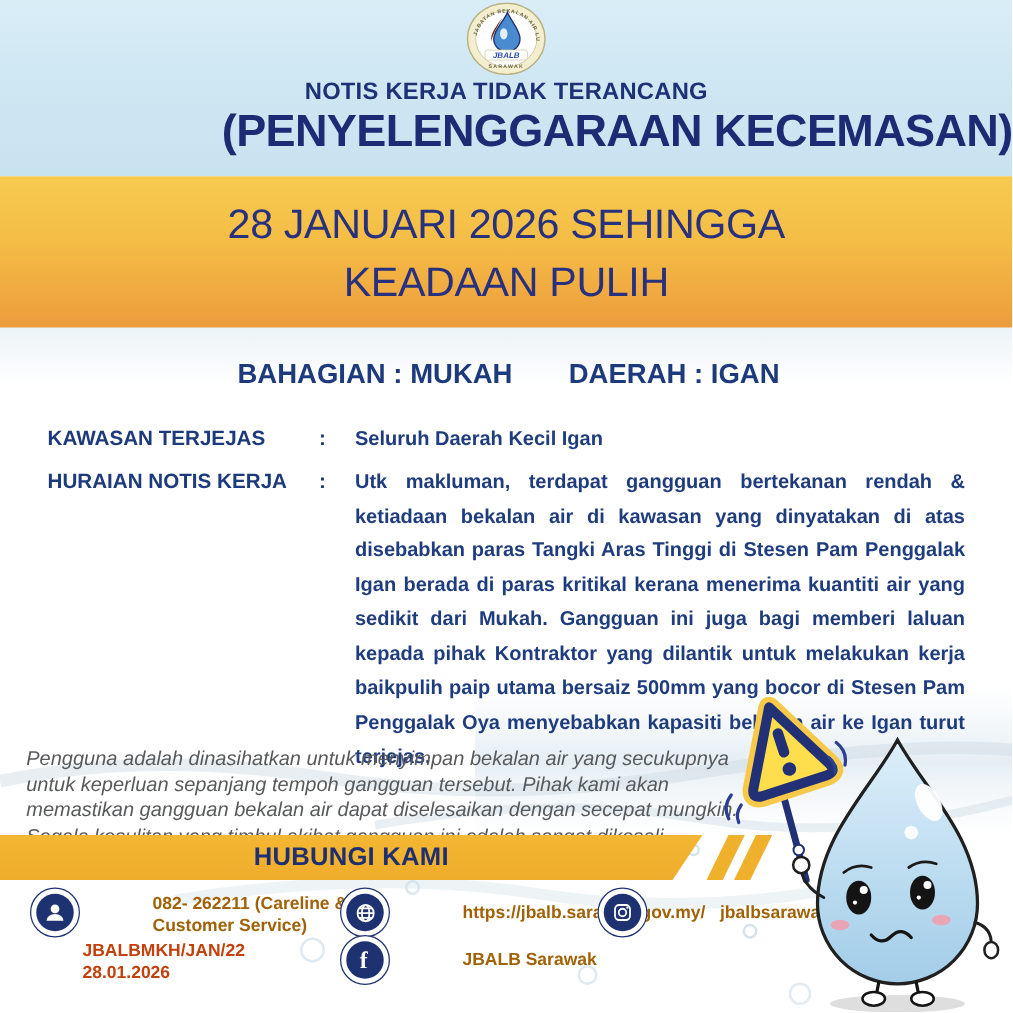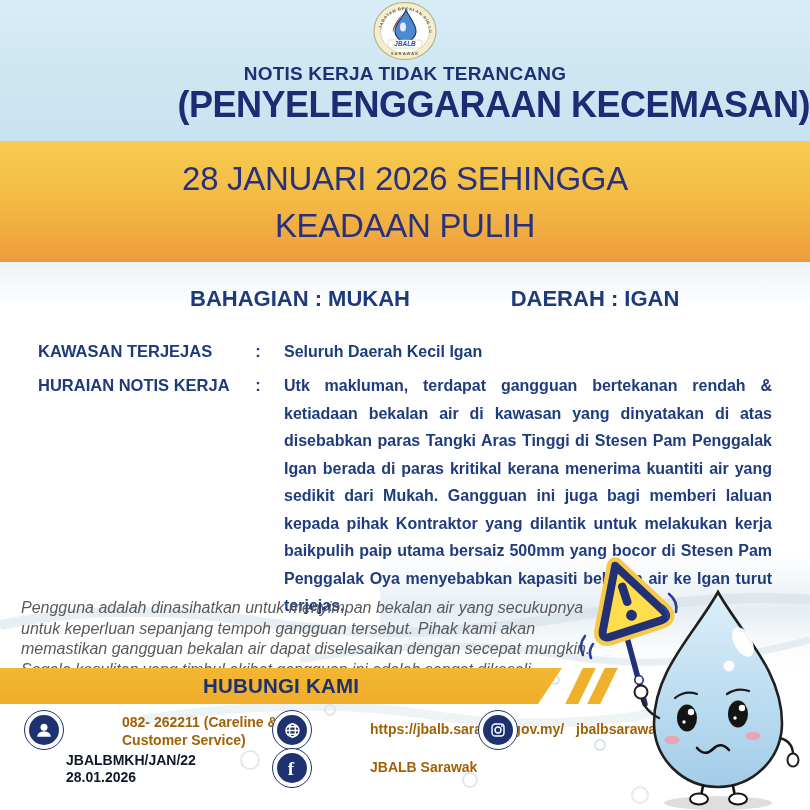--- a/index.html
+++ b/index.html
@@ -39,21 +39,21 @@
     background:linear-gradient(180deg,#ecf3f7 0%, rgba(255,255,255,0) 100%);
     z-index:0;
   }
   
   .region-row{position:absolute; top:286px; left:0; width:810px; z-index:2;}
   .region-bahagian{
     position:absolute; left:130px; width:340px; text-align:center;
     font-size:22px; font-weight:700; color:#1d3a7c;
   }
   .region-daerah{
-    position:absolute; left:455px; width:280px; text-align:center;
+    position:absolute; left:455px; width:280px; text-align:left;
     font-size:22px; font-weight:700; color:#1d3a7c;
   }
   
   .details-row{
     position:absolute; left:38px; width:734px;
     display:grid; grid-template-columns:194px 52px 1fr; z-index:2;
   }
   .details-row.r1{top:338px;}
   .details-row.r2{top:372px;}
   .details-label{font-size:16.5px; font-weight:700; color:#1d3a7c; line-height:27.5px;}
@@ -86,21 +86,21 @@
   .cicon{
     flex:0 0 auto; width:38px; height:38px; border:1.6px solid #1e3272; border-radius:50%;
     display:flex; align-items:center; justify-content:center; background:#ffffff;
   }
   .cicon .inner{
     width:30px; height:30px; background:#1e3272; border-radius:50%;
     display:flex; align-items:center; justify-content:center; color:#ffffff;
   }
   .ref-block{
     position:absolute; left:66px; top:752px; z-index:2;
-    font-size:14px; font-weight:700; color:#0f172a; line-height:17px;
+    font-size:14px; font-weight:700; color:#c2410c; line-height:17px;
   }
   .fb-glyph{font-size:19px; font-weight:700; color:#fff; font-family:"Liberation Serif",serif; line-height:1; padding-right:2px;}
   
   .texture{position:absolute; left:0; top:530px; z-index:0;}
   .mascot{position:absolute; left:575px; top:548px; z-index:3;}
 </style>
 </head>
 <body>
 
 <div class="poster">

